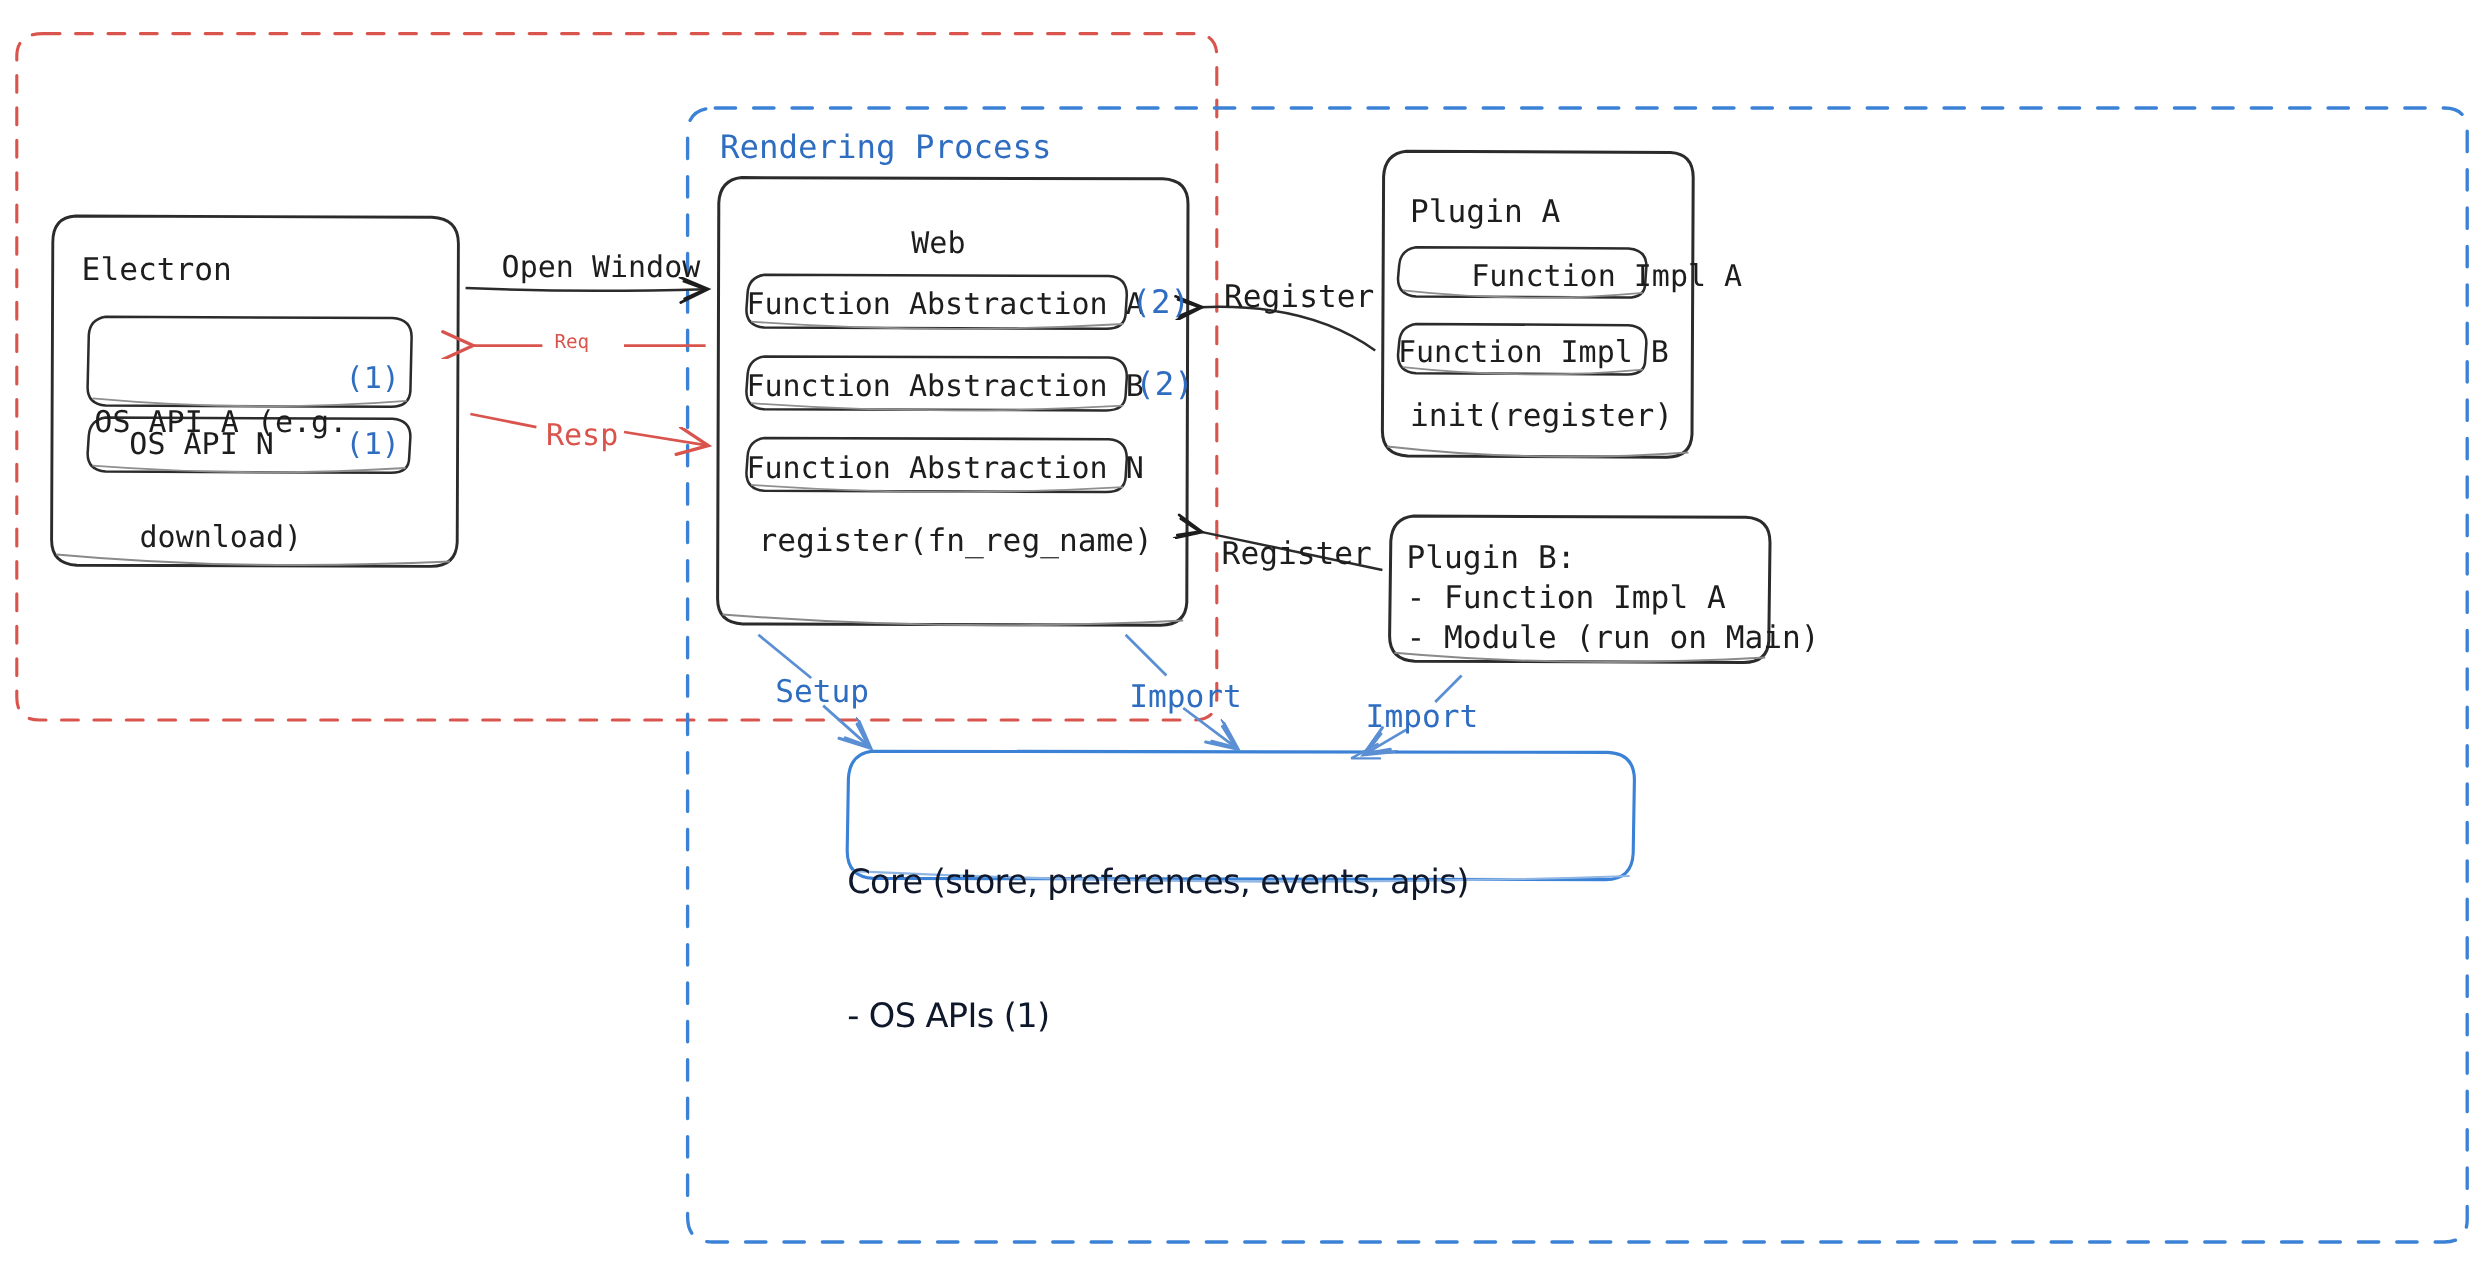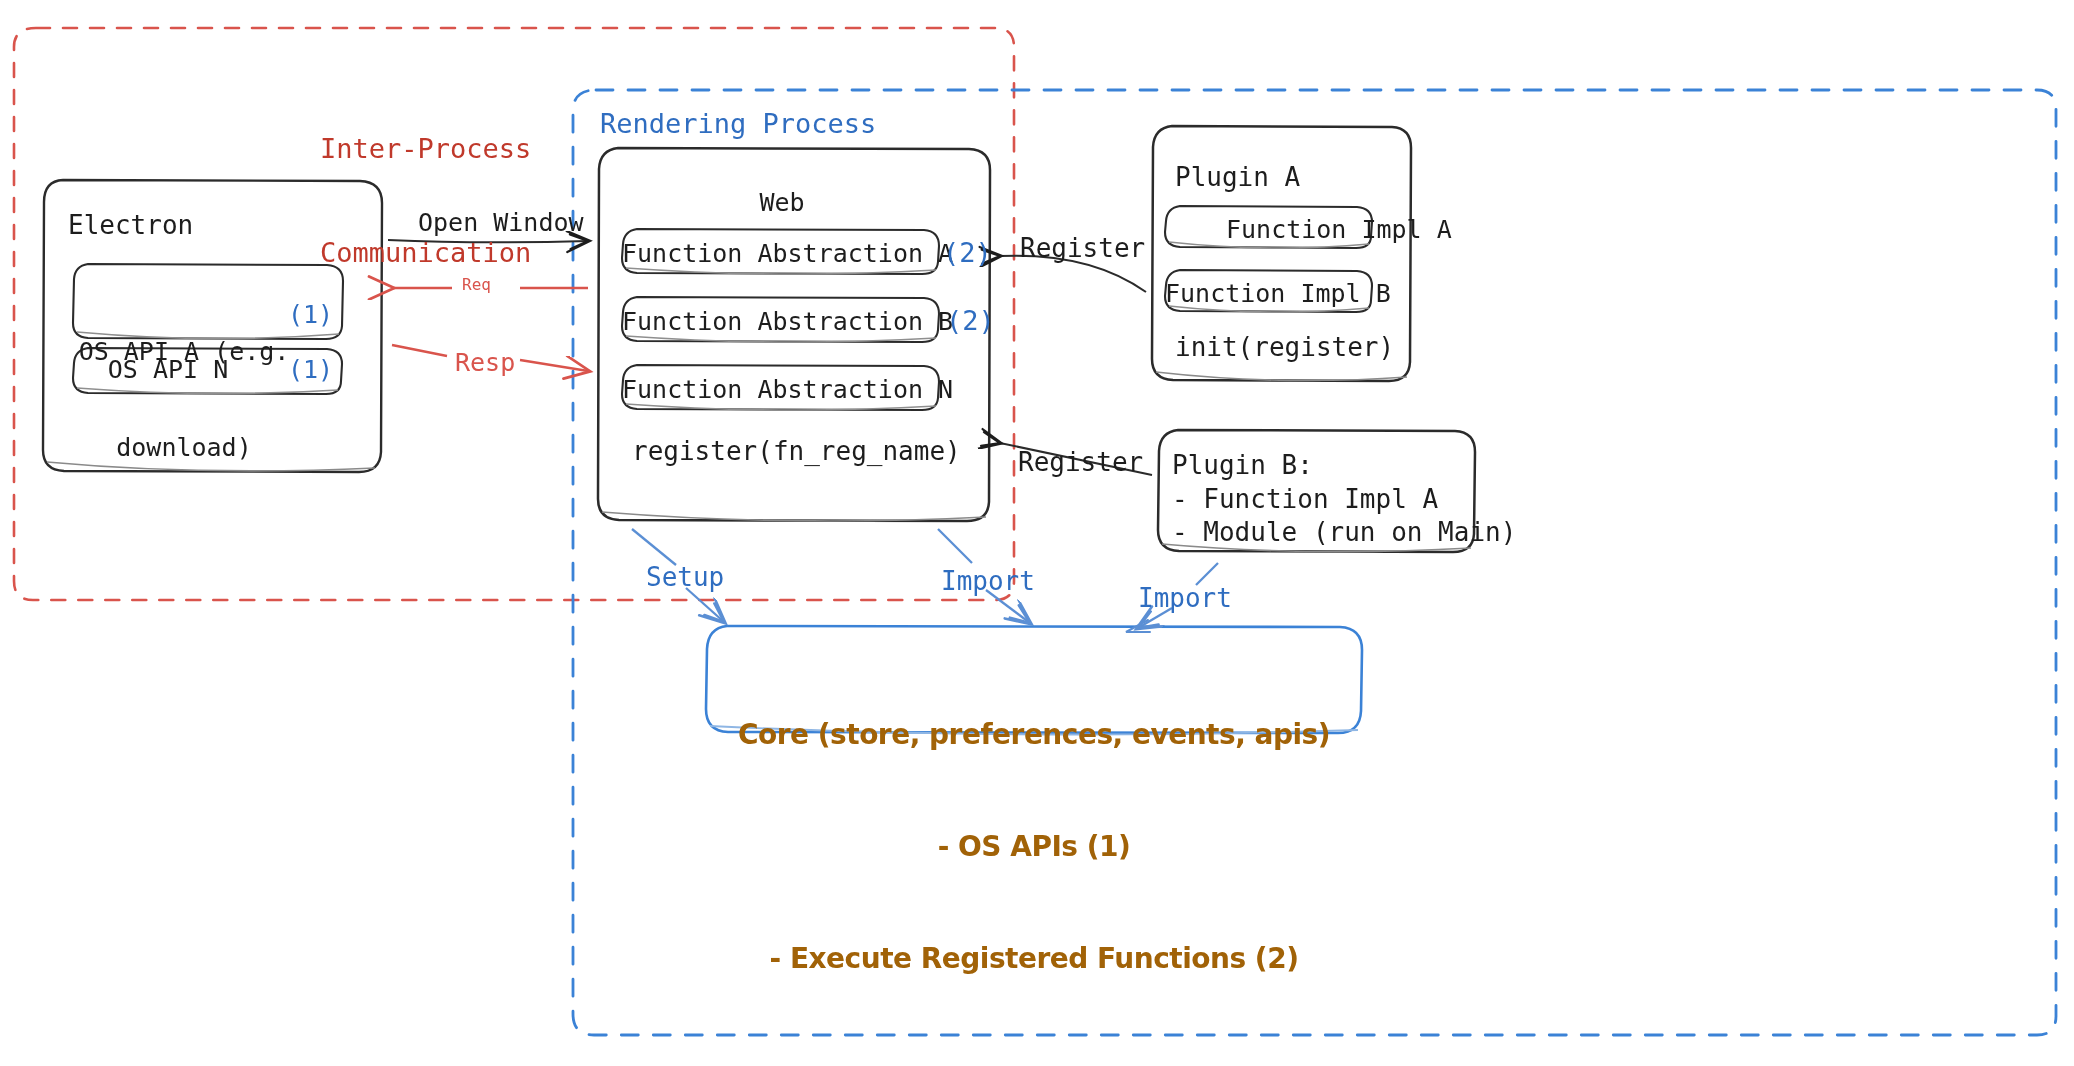--- a/index.html
+++ b/index.html
@@ -6,21 +6,21 @@
   body{width:2074px;height:1066px;overflow:hidden;
        font-family:"DejaVu Sans Mono","Liberation Mono",monospace;}
   #stage{position:relative;width:2074px;height:1066px;}
   svg#canvas{position:absolute;left:0;top:0;width:2074px;height:1066px;}
   .lbl{position:absolute;white-space:pre;line-height:1.28;
        font-family:"DejaVu Sans Mono","Liberation Mono",monospace;}
   .blk{color:#1d1d1d;}
   .red{color:#c0392b;}
   .blu{color:#2f6dc0;}
   .ctr{text-align:center;}
-  .core-txt{color:#a16207;font-weight:bold;text-align:center;
+  .core-txt{color:#0f172a;font-weight:normal;
             font-family:"DejaVu Sans","Liberation Sans",sans-serif;
             letter-spacing:-0.5px;}
 </style>
 </head>
 <body>
 
 <div id="stage">
 
   <svg id="canvas" viewBox="0 0 2074 1066" xmlns="http://www.w3.org/2000/svg">
     <defs>
@@ -148,24 +148,20 @@
       <path d="M986,590 L1030,623" fill="none" stroke="#5b8fd4" stroke-width="2.3" marker-end="url(#ahBlue)"></path>
     </g>
 
     <g>
       <path d="M1218,563 L1196,585" fill="none" stroke="#5b8fd4" stroke-width="2.3"></path>
       <path d="M1172,608 L1138,628" fill="none" stroke="#5b8fd4" stroke-width="2.3" marker-end="url(#ahBlue)" transform="rotate(0)"></path>
       <path d="M1148,620 L1126,632 L1150,632" fill="none" stroke="#5b8fd4" stroke-width="2.0" stroke-linecap="round"></path>
     </g>
   </svg>
 
-  <div class="lbl red" style="left:320px; top:63px; font-size:27px;">
-    <div>Inter-Process</div>
-    <div>Communication</div>
-  </div>
 
   <div class="lbl blu" style="left:600px; top:107px; font-size:27px;">Rendering Process</div>
 
   <div class="lbl blk" style="left:68px; top:209px; font-size:26px;">Electron</div>
 
   <div class="lbl blk ctr" style="left:78px; top:272px; width:212px; font-size:25px;">
     <div>OS API A (e.g.</div>
     <div>download)</div>
   </div>
   <div class="lbl blu" style="left:288px; top:299px; font-size:25px;">(1)</div>
@@ -201,16 +197,15 @@
   <div class="lbl blk" style="left:1020px; top:232px; font-size:26px;">Register</div>
   <div class="lbl blk" style="left:1018px; top:446px; font-size:26px;">Register</div>
 
   <div class="lbl blu" style="left:646px; top:561px; font-size:26px;">Setup</div>
   <div class="lbl blu" style="left:941px; top:565px; font-size:26px;">Import</div>
   <div class="lbl blu" style="left:1138px; top:582px; font-size:26px;">Import</div>
 
   <div class="lbl core-txt" style="left:706px; top:642px; width:656px; font-size:28px; line-height:1.33;">
     <div>Core (store, preferences, events, apis)</div>
     <div>- OS APIs (1)</div>
-    <div>- Execute Registered Functions (2)</div>
   </div>
 
 </div>
 
 </body></html>

